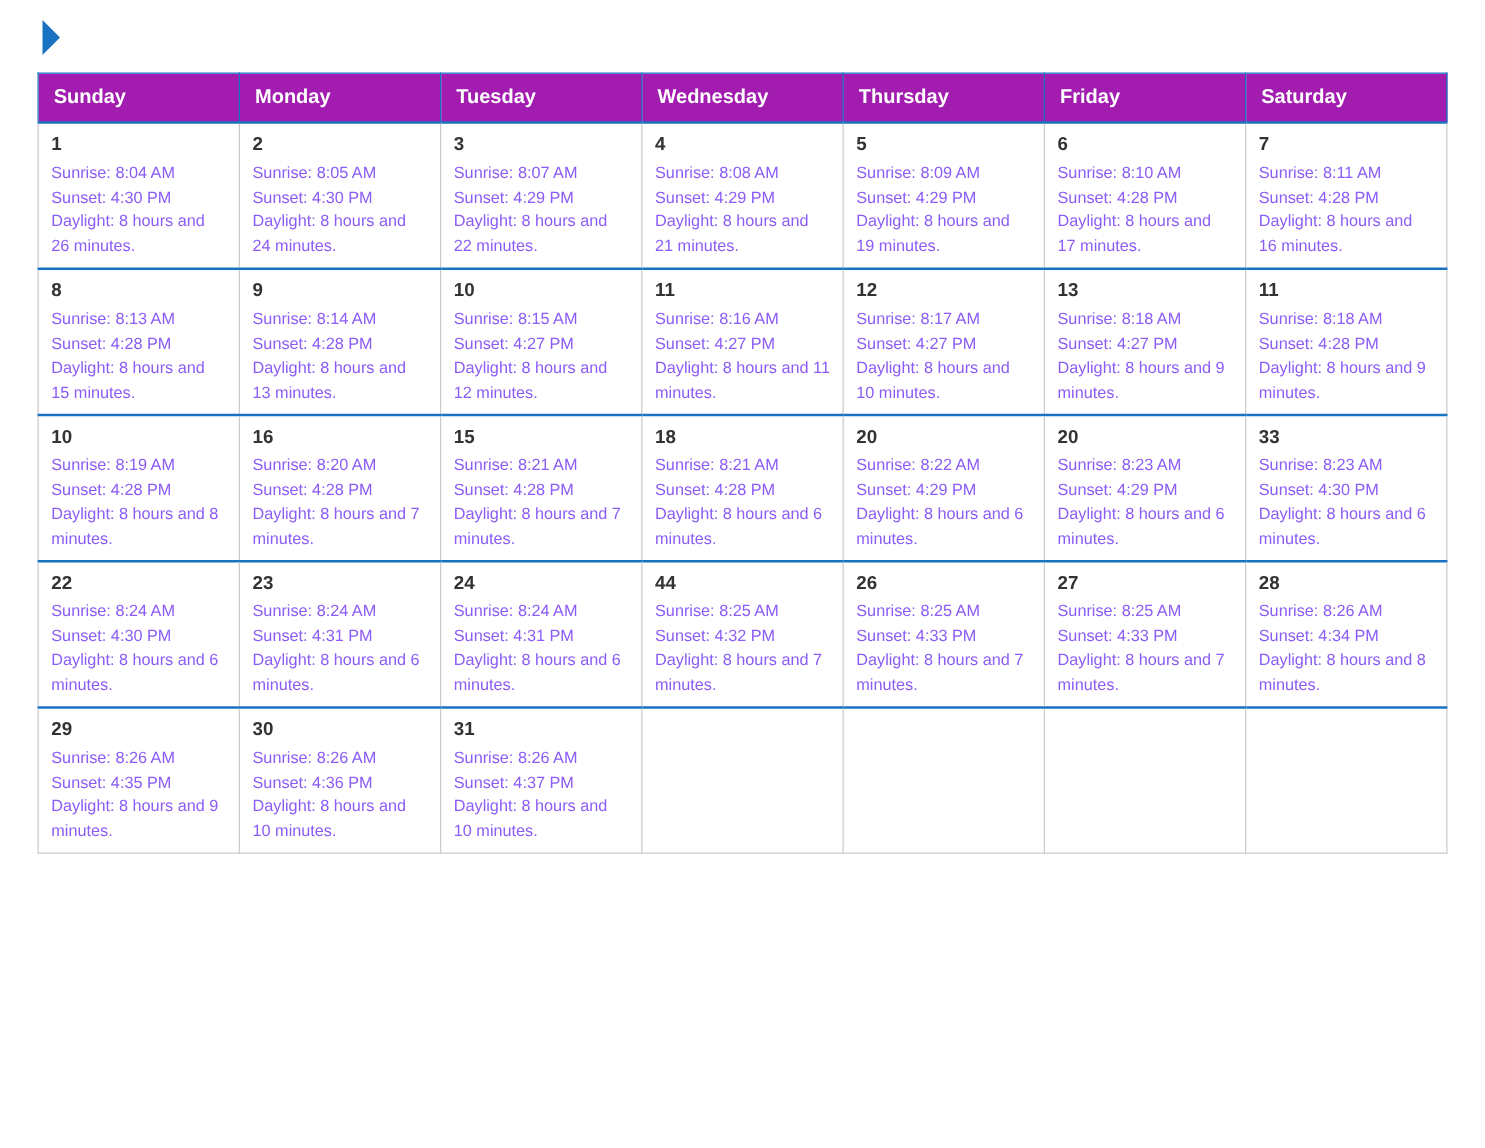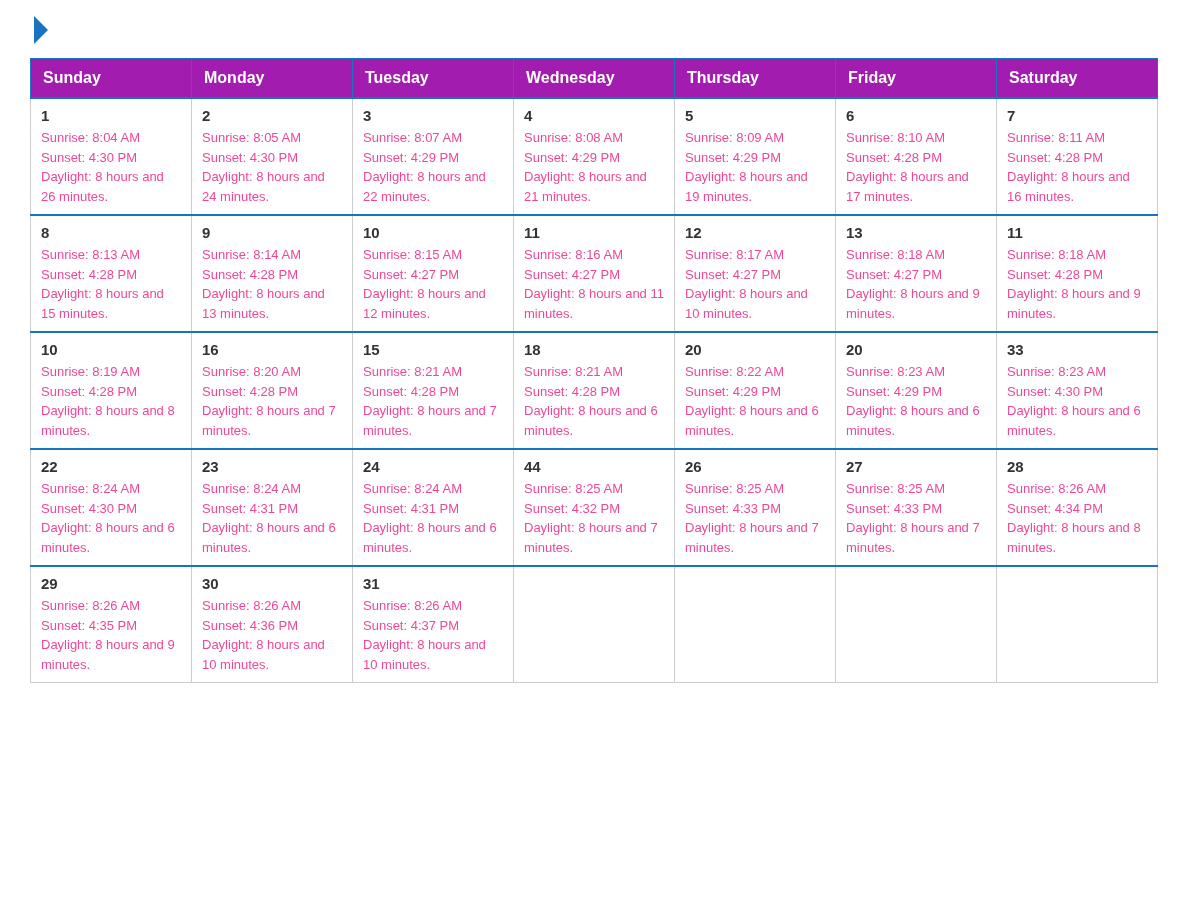--- a/index.html
+++ b/index.html
@@ -90,21 +90,21 @@
     }
     .calendar td .day-num {
       font-size: 15px;
       font-weight: bold;
       display: block;
       margin-bottom: 4px;
     }
     .calendar td .day-info {
       font-size: 13px;
       line-height: 1.5;
-      color: #ec4899;
+      color: #8b5cf6;
     }
     .empty-cell {
       background: #fff;
     }
   </style>
 </head>
 <body>
 
 <div class="header">
   <div class="logo">

